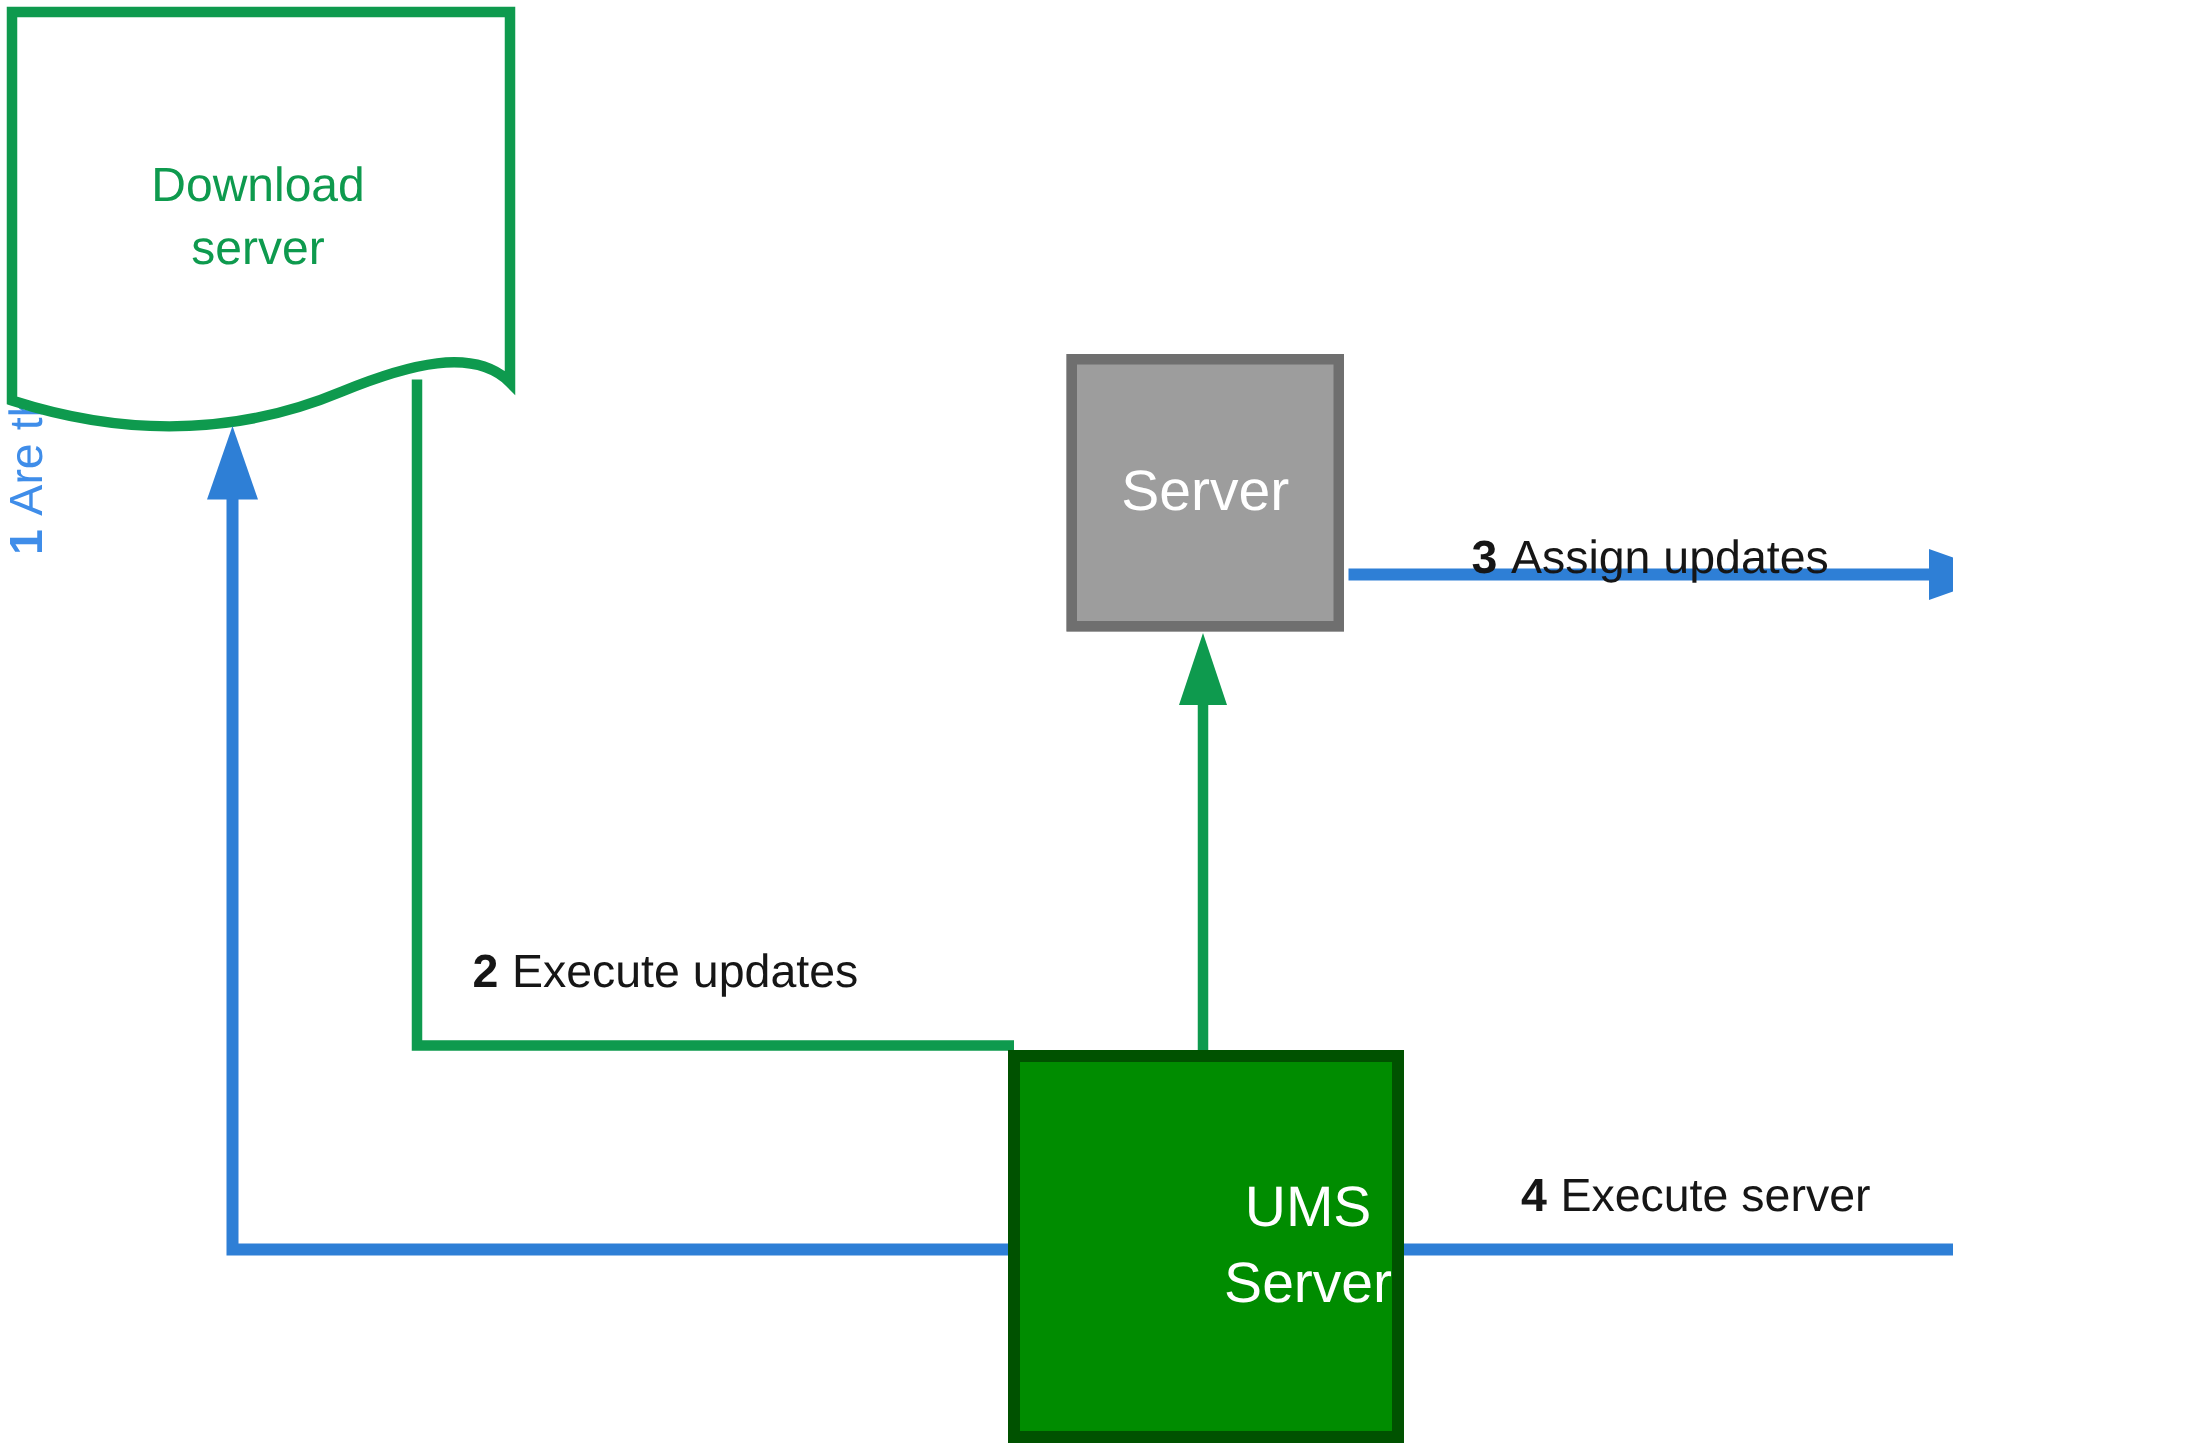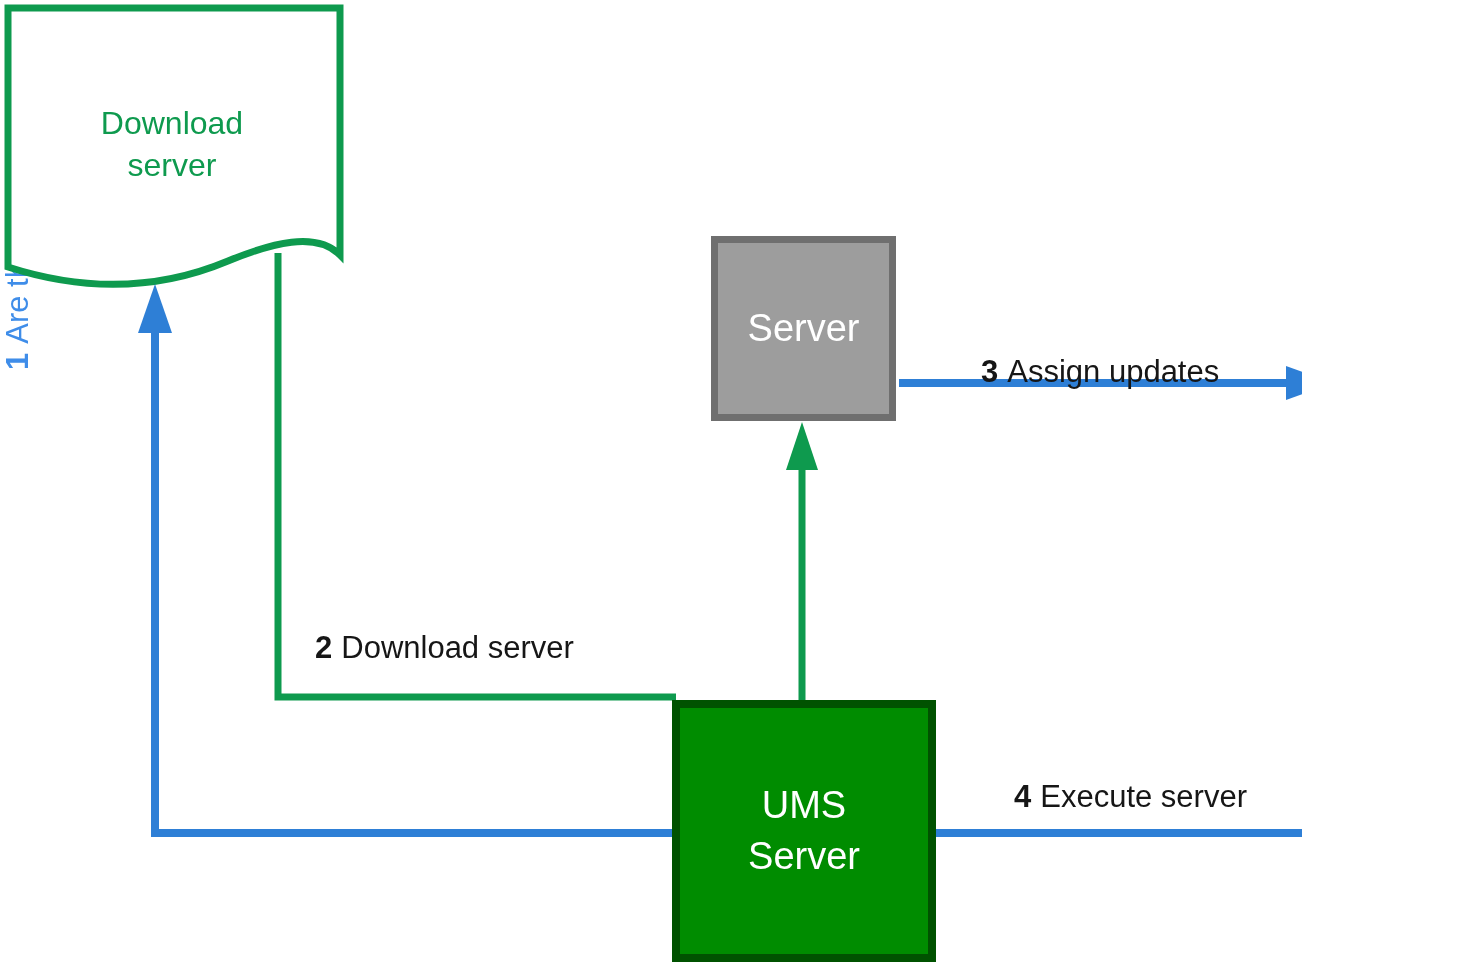--- a/index.html
+++ b/index.html
@@ -36,20 +36,21 @@
     line-height: 51px;
   }
   .node-ums {
     left: 672px; top: 700px;
     width: 264px; height: 262px;
     background: #008c00;
     border: 8px solid #005200;
     color: #ffffff;
     font-size: 38px;
     line-height: 51px;
+    justify-content: flex-end;
   }
   .download-label {
     position: absolute;
     left: 10px; top: 102px;
     width: 324px;
     text-align: center;
     color: #0e9a4e;
     font-size: 32px;
     line-height: 42px;
     z-index: 2;
@@ -147,21 +148,21 @@
       <div>UMS</div>
       <div>Server</div>
     </div>
   </div>
 
   <div class="step-label-1">
     <b>1</b><span>Are there any updates?</span>
   </div>
 
   <div class="step-label step-label-2">
-    <b>2</b><span>Download server</span>
+    <b>2</b><span>Execute updates</span>
   </div>
 
   <div class="step-label step-label-3">
     <b>3</b><span>Assign updates</span>
   </div>
 
   <div class="step-label step-label-4">
     <b>4</b><span>Execute server</span>
   </div>
 

